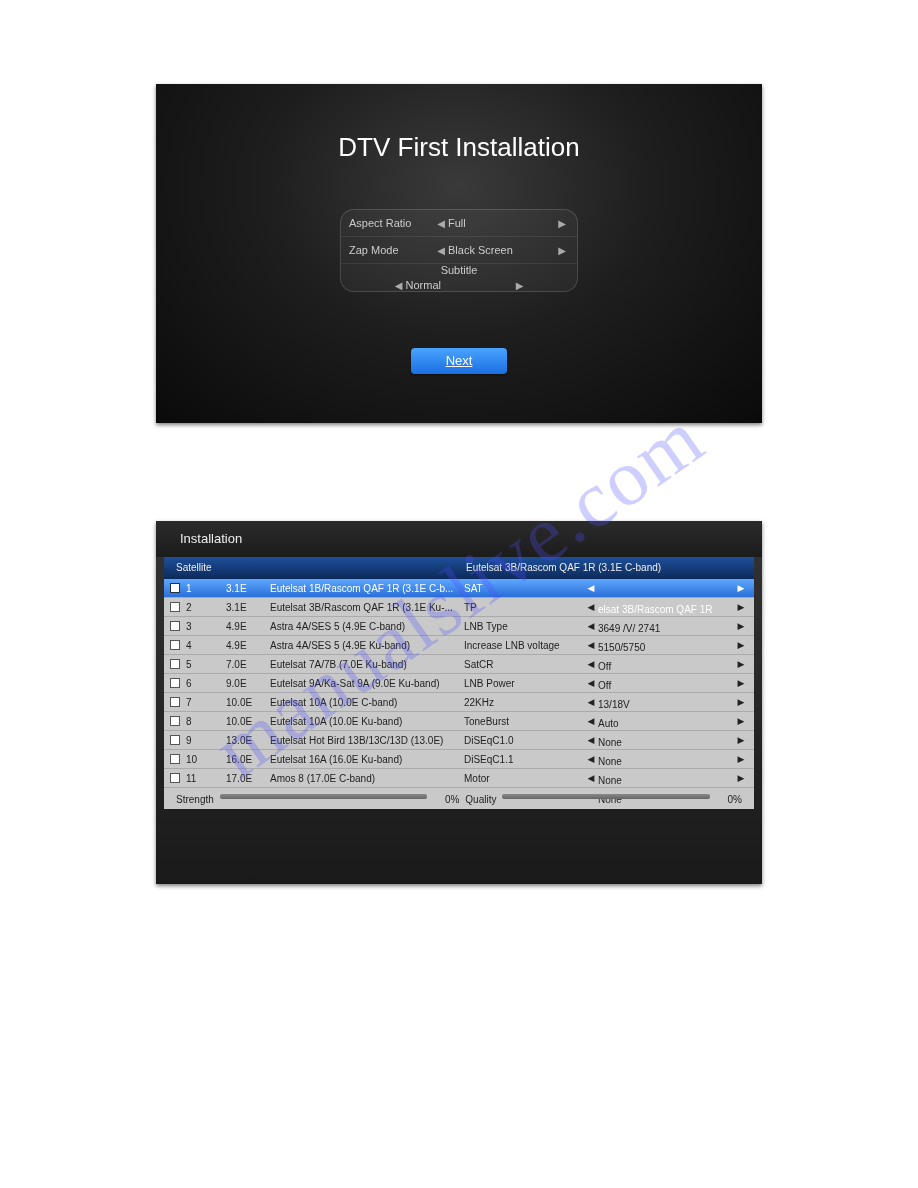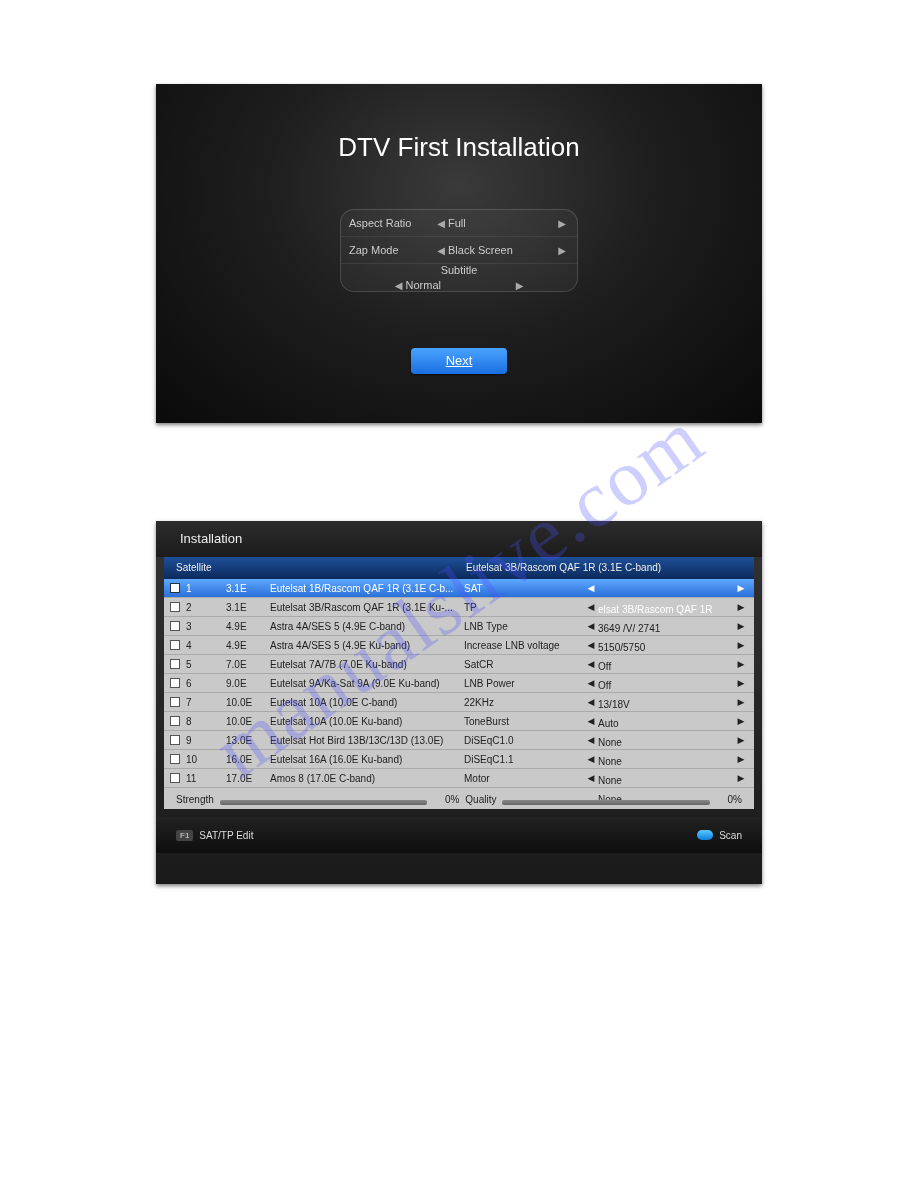--- a/index.html
+++ b/index.html
@@ -132,21 +132,21 @@
   .param-row.selected {
     background: linear-gradient(to bottom, #5fa8ff, #2a6fd8);
     color: #fff;
   }
   .param-label { flex: 0 0 120px; }
   .param-arrow { width: 14px; text-align: center; font-size: 9px; }
   .param-value { flex: 1; overflow:hidden; white-space:nowrap; text-overflow:ellipsis;margin-top:42px; }
 
   .s2-meters {
     display: flex;
-    align-items: flex-end;
+    align-items: flex-start;
     padding: 6px 12px 4px;
     font-size: 10px;
     color: #222;
     background: #c9c9c9;
     margin: 0 8px;
     gap: 6px;
   }
   .meter-label { }
   .meter-bar {
     flex: 1;
@@ -382,22 +382,15 @@
 
   <div class="s2-meters">
     <span class="meter-label">Strength</span>
     <div class="meter-bar"></div>
     <span class="meter-pct">0%</span>
     <span class="meter-label">Quality</span>
     <div class="meter-bar"></div>
     <span class="meter-pct">0%</span>
   </div>
 
-  <div class="s2-footer">
-    <span class="f1-key">F1</span>
-    <span>SAT/TP Edit</span>
-    <span class="footer-spacer"></span>
-    <span class="blue-dot"></span>
-    <span>Scan</span>
-  </div>
 </div>
 
 <div class="watermark">manualslive.com</div>
 
 </body></html>

